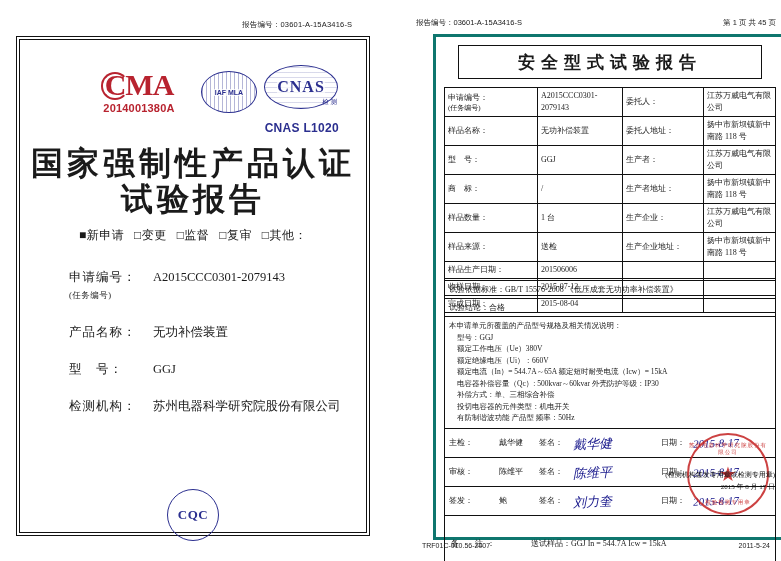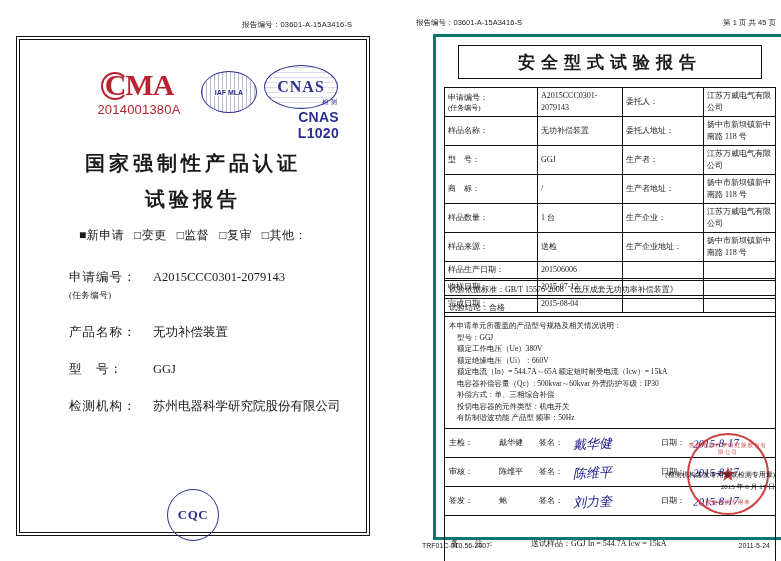--- a/index.html
+++ b/index.html
@@ -83,23 +83,23 @@
     position: absolute;
     left: -4px;
     top: 3px;
     width: 24px;
     height: 24px;
     border: 2.5px solid #b8232f;
     border-radius: 50%;
     border-right-color: transparent;
   }
   .cma-code {
-    font-size: 13px;
+    font-size: 11px;
     color: #b8232f;
-    font-weight: normal;
+    font-weight: bold;
     letter-spacing: 0.2px;
     margin-top: 1px;
     text-align: center;
   }
   .iaf-logo {
     position: absolute;
     left: 184px;
     top: 6px;
     width: 54px;
     height: 40px;
@@ -147,36 +147,36 @@
     background: rgba(255,255,255,0.7);
   }
   .cnas-oval .t2 {
     position: absolute;
     bottom: 1px;
     left: 0; right: 0;
     font-size: 6.5px;
     color: #2b2f8f;
   }
   .cnas-code {
-    font-size: 14px;
+    font-size: 12px;
     color: #2b2f8f;
     font-weight: bold;
-    margin-top: 0;
+    margin-top: 12px;
     letter-spacing: 0.3px;
   }
 
   .left-title {
     position: absolute;
     left: 0;
     top: 108px;
     width: 100%;
     text-align: center;
     font-family: "Liberation Serif", serif;
     font-weight: bold;
-    font-size: 20px;
+    font-size: 32px;
     letter-spacing: 4px;
     line-height: 36px;
   }
   .left-title .l2 { display: block; }
 
   .checkrow {
     position: absolute;
     left: 0;
     top: 190px;
     width: 100%;

